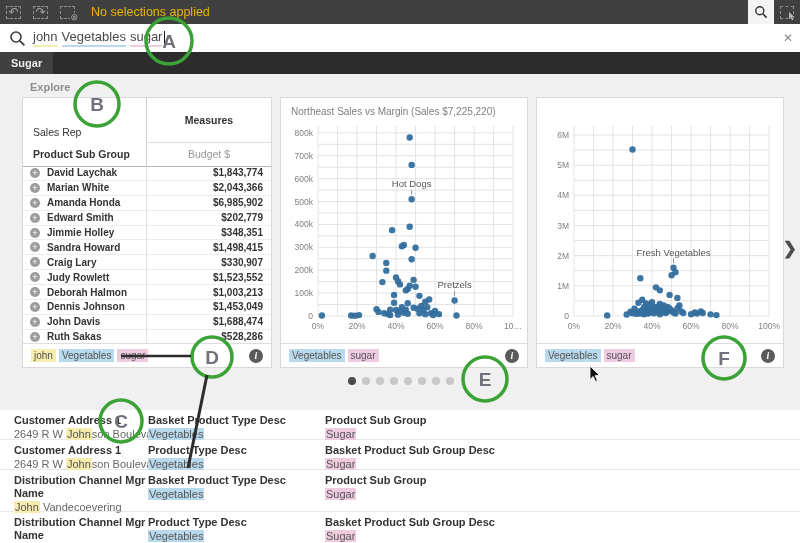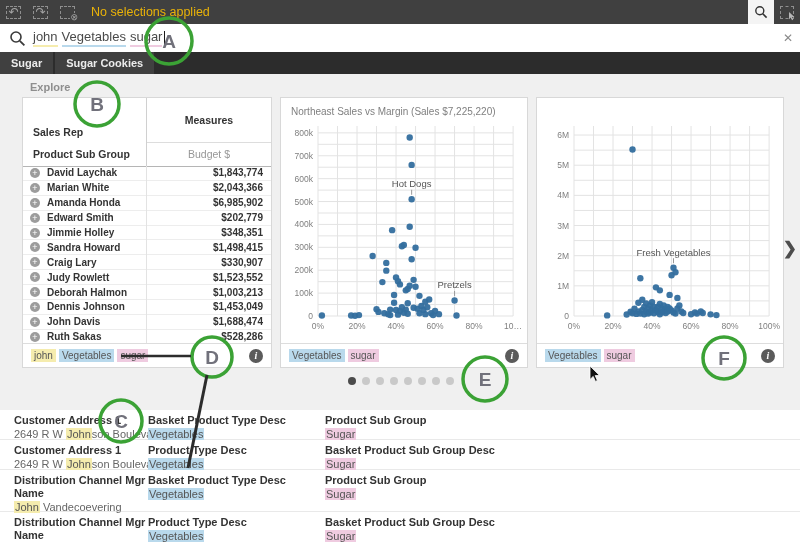--- a/index.html
+++ b/index.html
@@ -37,21 +37,21 @@
   #explore-label{top:7px;left:30px;}
   #apply-label{top:336px;left:14px;}
 
   .card{position:absolute;top:23px;height:271px;background:#fff;border:1px solid #d8d8d8;box-sizing:border-box;}
   #card-table{left:22px;width:250px;}
   #card-ne{left:280px;width:248px;}
   #card-so{left:536px;width:248px;}
 
   
   .tc-header{position:absolute;top:0;left:0;right:0;height:68px;border-bottom:1px solid #b5b5b5;}
-  .tc-dim1{position:absolute;left:10px;top:28px;font-size:10.5px;font-weight:bold;color:#333;}
+  .tc-dim1{position:absolute;left:10px;top:28px;font-size:10.5px;font-weight:normal;color:#333;}
   .tc-dim2{position:absolute;left:10px;top:50px;font-size:10.5px;font-weight:bold;color:#333;}
   .tc-right{position:absolute;right:0;top:0;width:124px;height:100%;border-left:1px solid #d0d0d0;}
   .tc-measures{position:absolute;top:16px;width:100%;text-align:center;font-size:10.5px;font-weight:bold;color:#333;}
   .tc-mline{position:absolute;top:44px;left:0;right:0;height:1px;background:#ddd;}
   .tc-measure{position:absolute;top:50px;width:100%;text-align:center;font-size:10.5px;color:#979797;}
   .tc-body{position:absolute;top:68px;left:0;right:0;bottom:24px;overflow:hidden;}
   .tc-vline{position:absolute;top:68px;bottom:24px;right:124px;width:1px;background:#e3e3e3;}
   .trow{display:flex;align-items:center;height:14.9px;border-bottom:1px solid #ededed;padding-left:7px;box-sizing:border-box;cursor:pointer;}
   .plus{width:10px;height:10px;border-radius:50%;background:#9c9c9c;color:#fff;font-size:9px;line-height:10px;text-align:center;margin-right:7px;flex:0 0 auto;}
   .tname{font-size:10px;font-weight:bold;color:#333;white-space:nowrap;}
@@ -130,21 +130,20 @@
         <span class="seg" style="border-bottom-color: rgb(245, 236, 174);">john</span>
         <span class="seg" style="border-bottom-color: rgb(185, 217, 236);">Vegetables</span>
         <span class="seg" style="border-bottom-color: rgb(239, 203, 224);">sugar</span>
         <span class="caret"></span>
       </div>
     <span class="sb-close">✕</span>
   </div>
 
   <nav class="tabbar" id="tabbar">
       <div class="tab">Sugar</div>
-      <div class="tab">Sugar Cookies</div>
     </nav>
 
   <div class="main">
     <div class="section-label" id="explore-label">Explore</div>
 
     <article class="card" id="card-table">
       <div class="tc-header">
         <div class="tc-dim1">Sales Rep</div>
         <div class="tc-dim2">Product Sub Group</div>
         <div class="tc-right">

